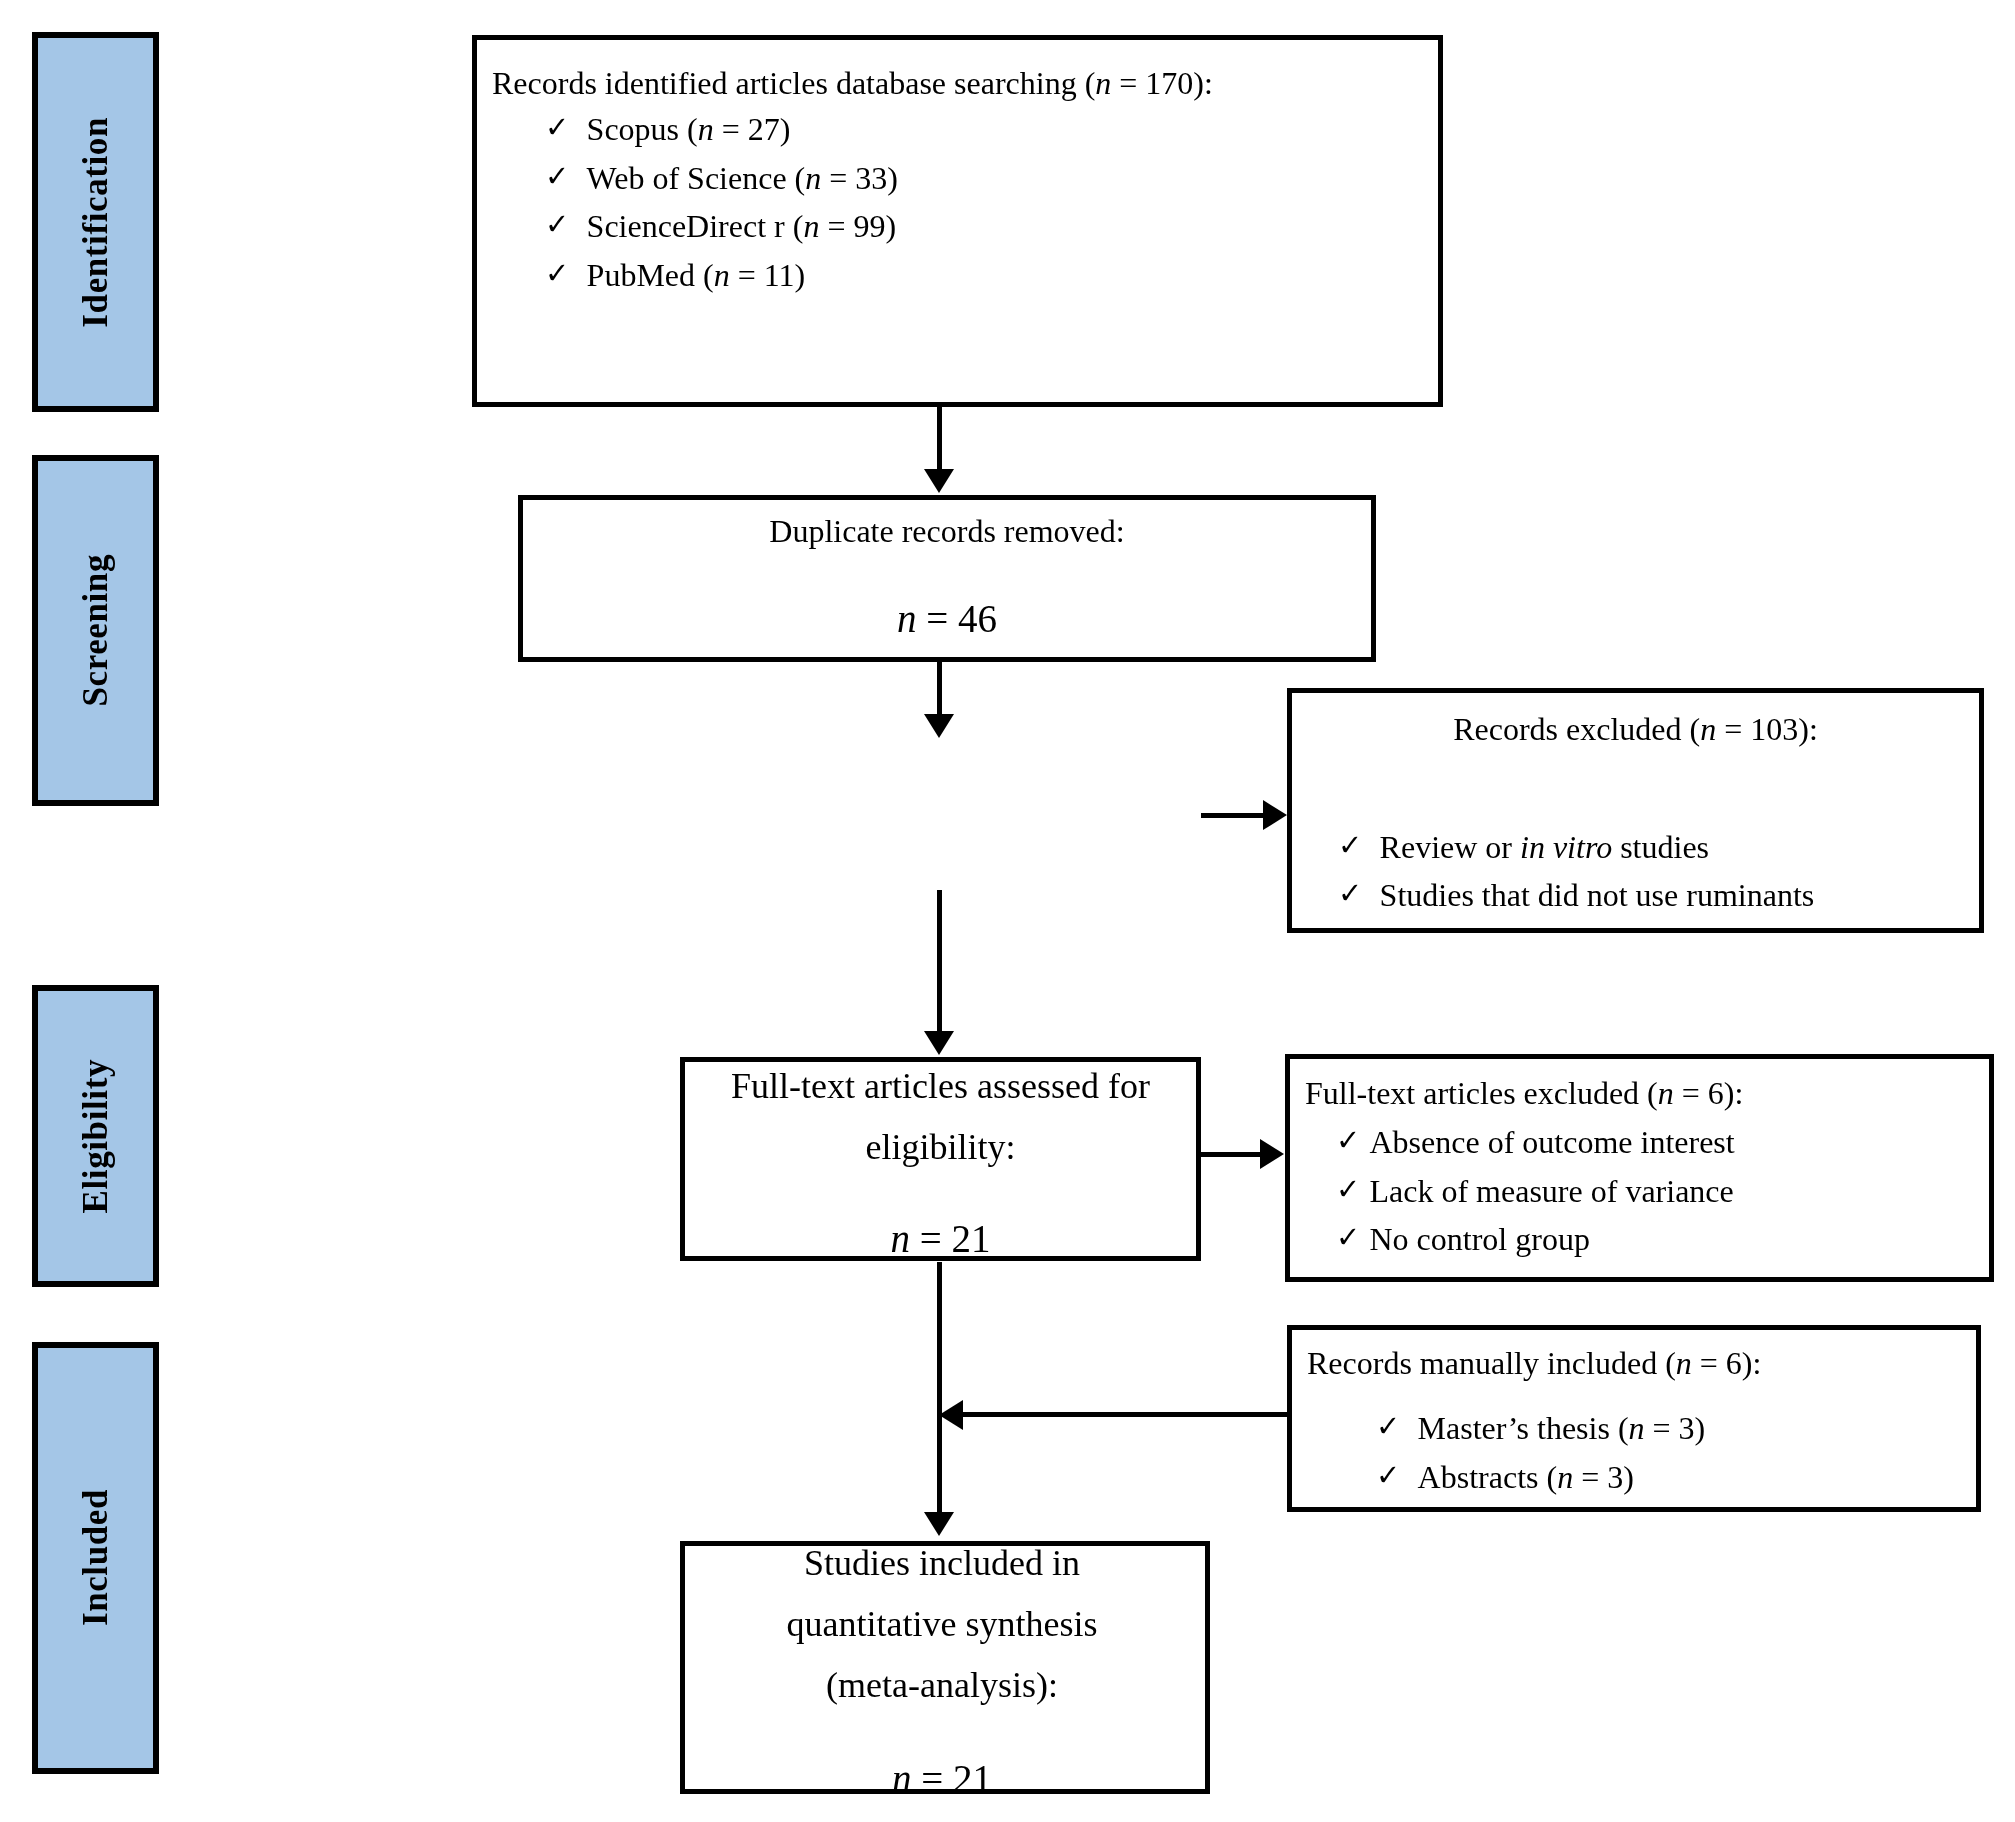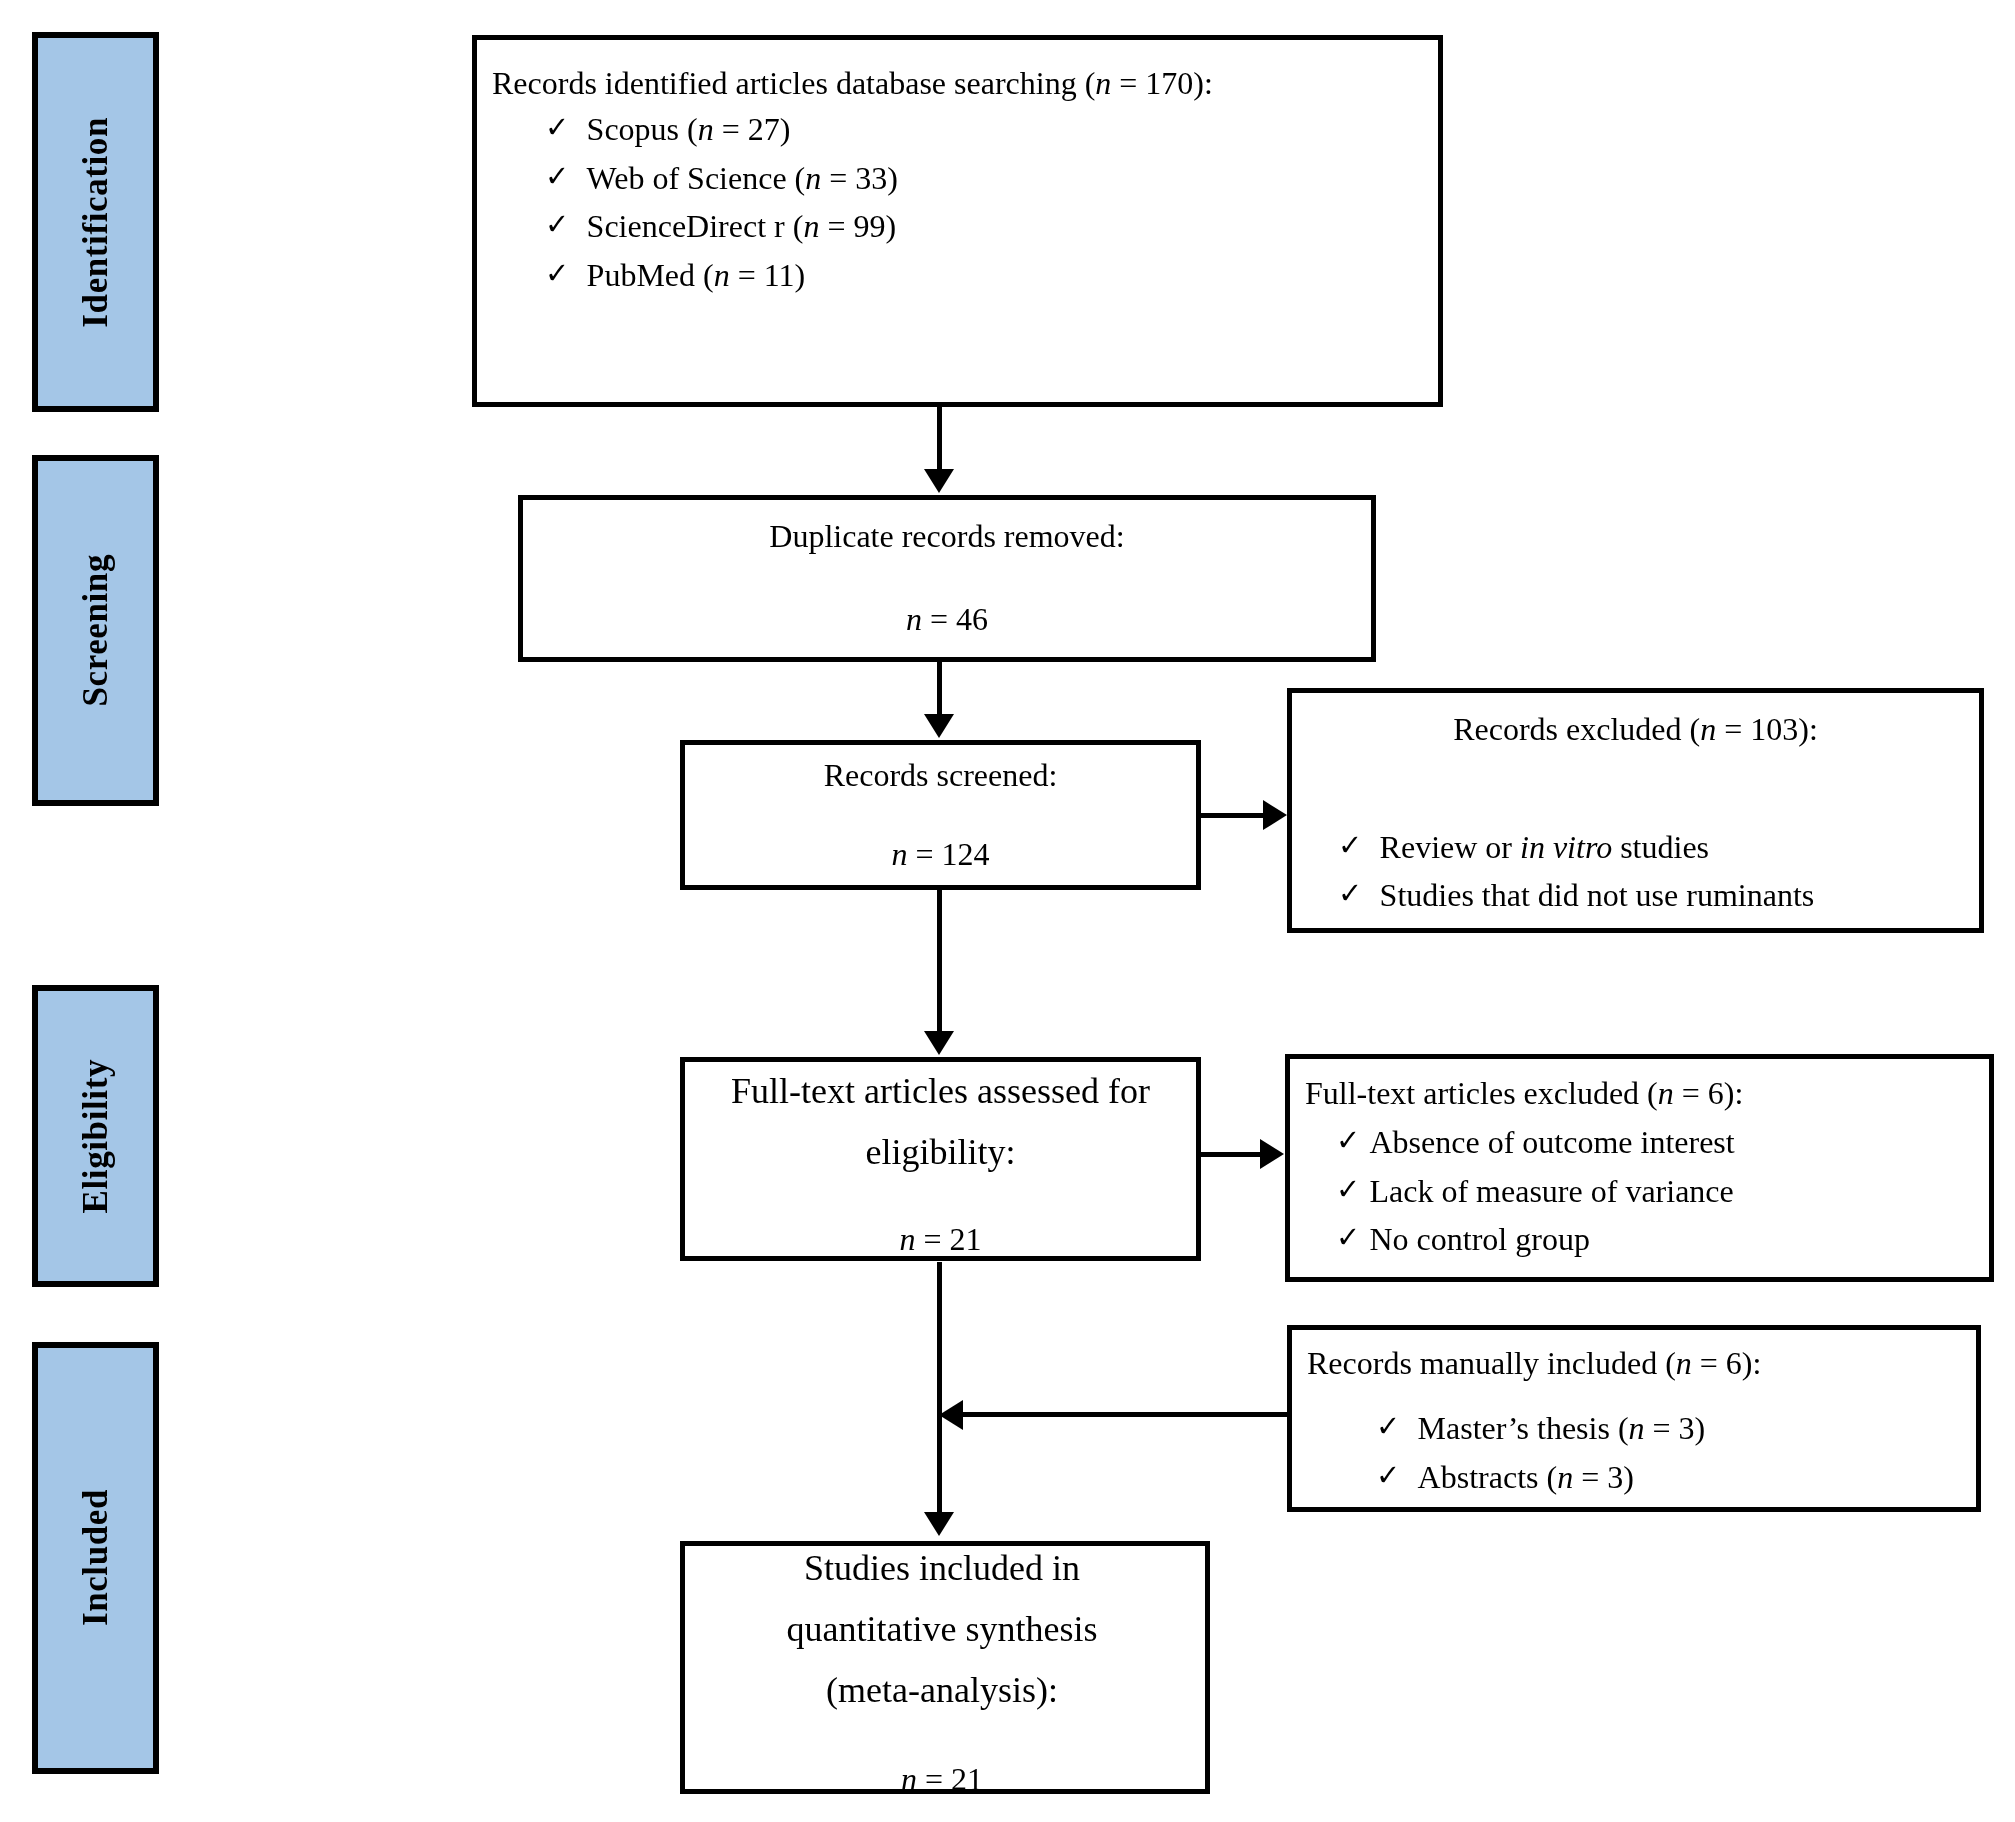--- a/index.html
+++ b/index.html
@@ -57,21 +57,21 @@
     white-space: nowrap;
   }
 
   .bx-line {
     font-size: 36px;
     line-height: 1.45;
     margin-top: 9px;
   }
 
   .bx-n {
-    font-size: 32px;
+    font-size: 39px;
     line-height: 1.4;
     margin-top: 18px;
   }
 
   .ital { font-style: italic; }
 
   
   ul.checks {
     list-style: none;
     margin: 0;
@@ -179,24 +179,20 @@
   <div class="arrow-down" style="left:924px; top:469px;"></div>
 
   <div class="flowbox center" style="left:518px; top:495px; width:858px; height:167px;">
     <div class="bx-title" style="margin-bottom:21px;">Duplicate records removed:</div>
     <div class="bx-n"><span class="ital">n</span><span> = 46</span></div>
   </div>
 
   <div class="vline" style="left:937px; top:662px; height:55px;"></div>
   <div class="arrow-down" style="left:924px; top:714px;"></div>
 
-  <div class="flowbox center" style="left:680px; top:740px; width:521px; height:150px;">
-    <div class="bx-title" style="margin-bottom:17.3px;">Records screened:</div>
-    <div class="bx-n"><span class="ital">n</span><span> = 124</span></div>
-  </div>
 
   <div class="hline" style="left:1201px; top:813px; width:66px;"></div>
   <div class="arrow-right" style="left:1263px; top:800px;"></div>
 
   <div class="flowbox" style="left:1287px; top:688px; width:697px; height:245px; justify-content:space-between; padding-top:15px;">
     <div class="bx-title" style="text-align:center;"><span>Records excluded (</span><span class="ital">n</span><span> = 103):</span></div>
     <ul class="checks indent3" style="margin-top:5.8px;">
       <li>
         <span class="ck">✓</span>
         <span class="txt"><span>Review or </span><span class="ital">in vitro</span><span> studies</span></span>

